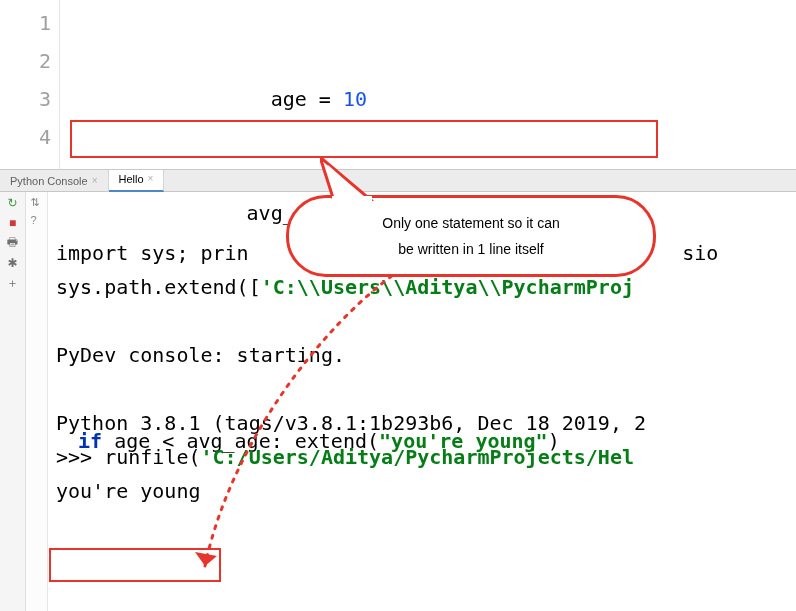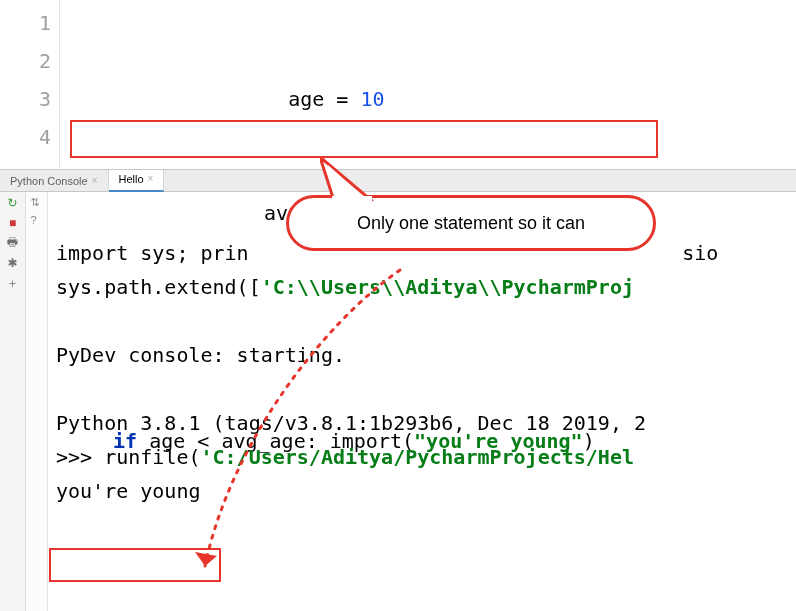--- a/index.html
+++ b/index.html
@@ -29,21 +29,21 @@
     border-right: 1px solid #e6e6e6;
   }
   .code {
     padding: 4px 10px 4px 18px;
     font-family: "Consolas", monospace;
     font-size: 20px;
     line-height: 38px;
     white-space: pre;
     text-align: center;
   }
-  .kw  { color: #0033b3; font-weight: 600; margin-left: 35px; }
+  .kw  { color: #0033b3; font-weight: 600; }
   .num { color: #1750eb; }
   .fn  { color: #000000; }
   .str { color: #067d17; font-weight: 600; }
   .op  { color: #000000; }
   .code-line { display: block; height: 38px; }
   .highlight-box {
     position: absolute;
     border: 2px solid #e7352c;
     pointer-events: none;
   }
@@ -121,21 +121,21 @@
   .console .prompt { color: #000000; }
   
   .bubble {
     position: absolute;
     left: 286px; top: 195px;
     width: 370px;
     padding: 12px 26px;
     border: 3px solid #e7352c;
     border-radius: 40px;
     background: #ffffff;
-    font-size: 18px;
+    font-size: 14px;
     color: #000000;
     text-align: center;
     line-height: 26px;
     z-index: 20;
   }
   .bubble-tail-top, .bubble-tail-bot {
     position: absolute;
     z-index: 21;
     pointer-events: none;
   }
@@ -158,21 +158,21 @@
   <div class="gutter">
     <div>1</div>
     <div>2</div>
     <div>3</div>
     <div>4</div>
   </div>
   <div class="code">
     <span class="code-line"><span>age</span><span class="op"> = </span><span class="num">10</span></span>
     <span class="code-line"><span>avg_age</span><span class="op"> = </span><span class="num">27</span></span>
     <span class="code-line"></span>
-    <span class="code-line"><span class="kw">if</span><span> age &lt; avg_age: </span><span class="fn">import</span><span>(</span><span class="str">"you're young"</span><span>)</span></span>
+    <span class="code-line"><span class="kw">if</span><span> age &lt; avg_age: </span><span class="fn">extend</span><span>(</span><span class="str">"you're young"</span><span>)</span></span>
   </div>
 </div>
 
 <div class="highlight-box" style="left:70px; top:120px; width:588px; height:38px;"></div>
 
 <div class="tabbar">
   <div class="tab">
     <span>Python Console</span>
     <span class="x">×</span>
   </div>
@@ -203,20 +203,21 @@
 <span>Python 3.8.1 (tags/v3.8.1:1b293b6, Dec 18 2019, 2</span>
 <span><span class="prompt">&gt;&gt;&gt; </span><span>runfile(</span><span class="str2">'C:/Users/Aditya/PycharmProjects/Hel</span></span>
 <span>you're young</span>
   </div>
 </div>
 
 <div class="highlight-box" style="left:49px; top:548px; width:172px; height:34px;"></div>
 
 <div class="bubble">
   <div>Only one statement so it can</div>
+  <div>be written in 1 line itself</div>
 </div>
 
 <svg class="bubble-tail-top" viewBox="0 0 60 44">
   <polygon points="0,0 52,44 14,44" fill="#ffffff" stroke="#e7352c" stroke-width="3" stroke-linejoin="round"></polygon>
   <polygon points="8,8 48,44 18,44" fill="#ffffff"></polygon>
 </svg>
 
 <div style="position:absolute;left:332px;top:196px;width:40px;height:6px;background:#ffffff;z-index:22;"></div>
 
 <svg class="dotted-line" viewBox="0 0 230 320">

